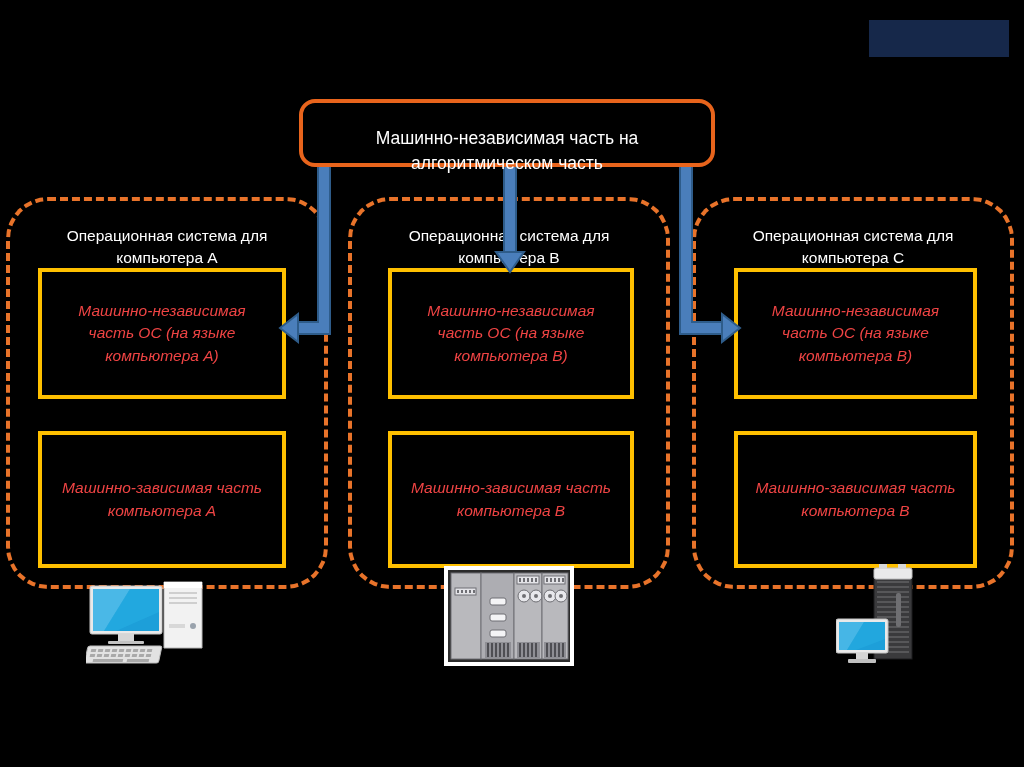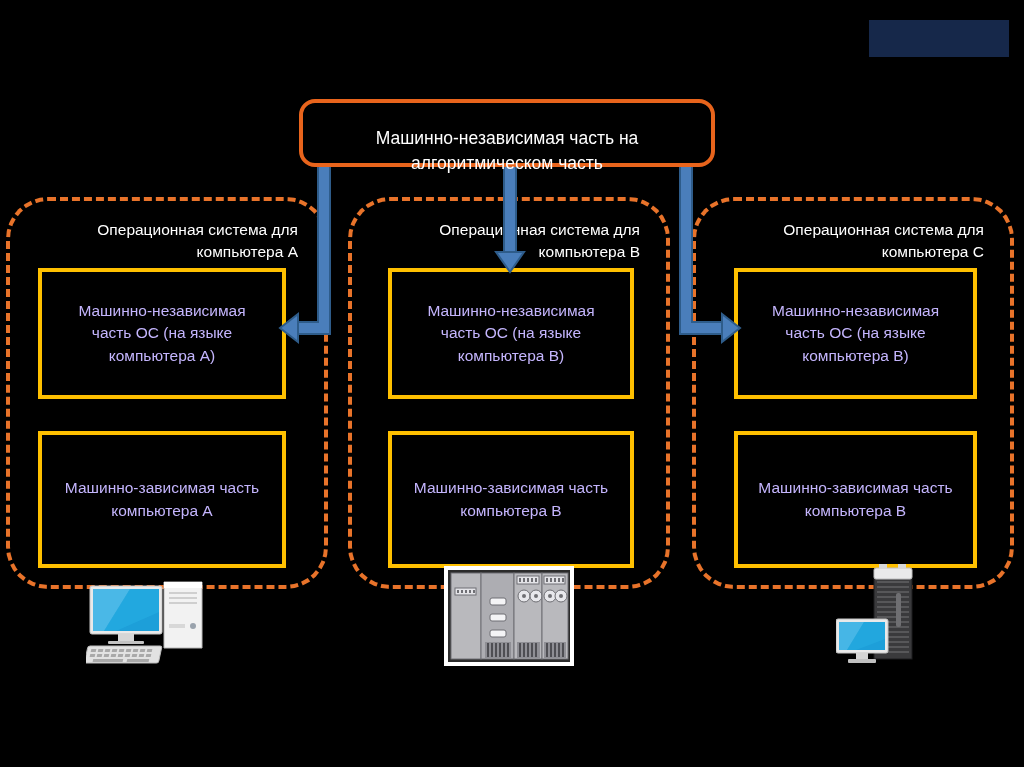--- a/index.html
+++ b/index.html
@@ -61,48 +61,49 @@
     border-radius: 42px;
     background: transparent;
     z-index: 1;
   }
   .os-a { left: 6px;   top: 197px; width: 322px; height: 392px; }
   .os-b { left: 348px; top: 197px; width: 322px; height: 392px; }
   .os-c { left: 692px; top: 197px; width: 322px; height: 392px; }
 
   .os-title {
     position: absolute;
-    top: 18px;
+    top: 24px;
     left: 0;
     right: 0;
     color: #ffffff;
     font-size: 15.5px;
     line-height: 1.42;
-    text-align: right;
+    text-align: center;
     padding: 0 26px;
     box-sizing: border-box;
   }
 
   
   .yellow-box {
     position: absolute;
     box-sizing: border-box;
     border: 4px solid #ffc000;
     background: #000000;
     display: flex;
     align-items: center;
     justify-content: center;
     z-index: 3;
   }
   .yellow-box .txt {
-    color: #c4b5fd;
+    color: #ef4444;
     font-size: 15.5px;
     line-height: 1.45;
     text-align: center;
     padding: 0 10px;
+    font-style: italic;
   }
 
   
   .box-a1 { left: 38px;  top: 268px; width: 248px; height: 131px; }
   .box-a2 { left: 38px;  top: 431px; width: 248px; height: 137px; }
   
   .box-b1 { left: 388px; top: 268px; width: 246px; height: 131px; }
   .box-b2 { left: 388px; top: 431px; width: 246px; height: 137px; }
   
   .box-c1 { left: 734px; top: 268px; width: 243px; height: 131px; }

